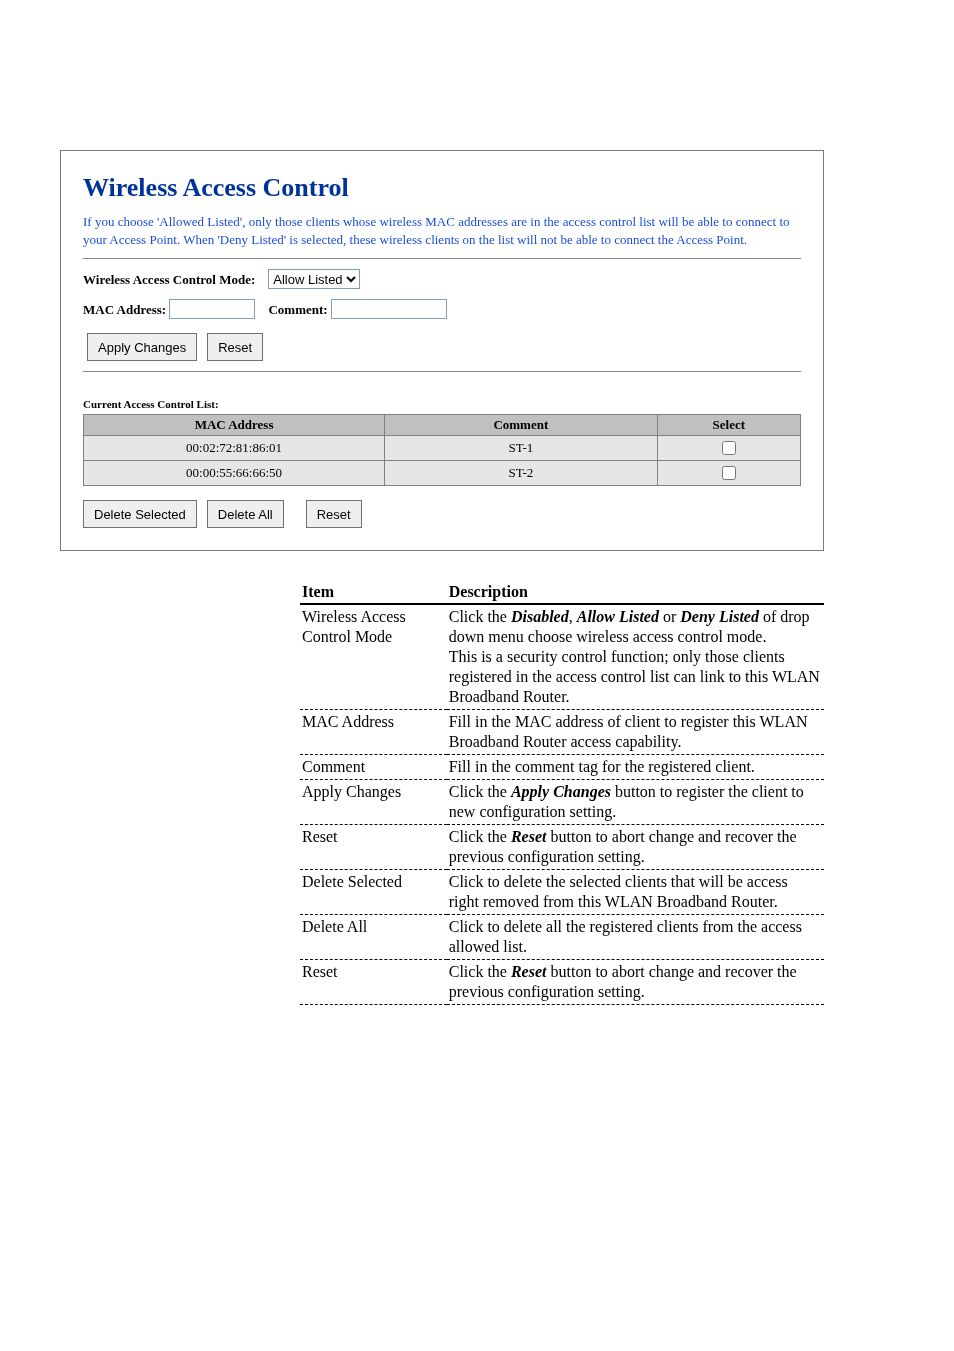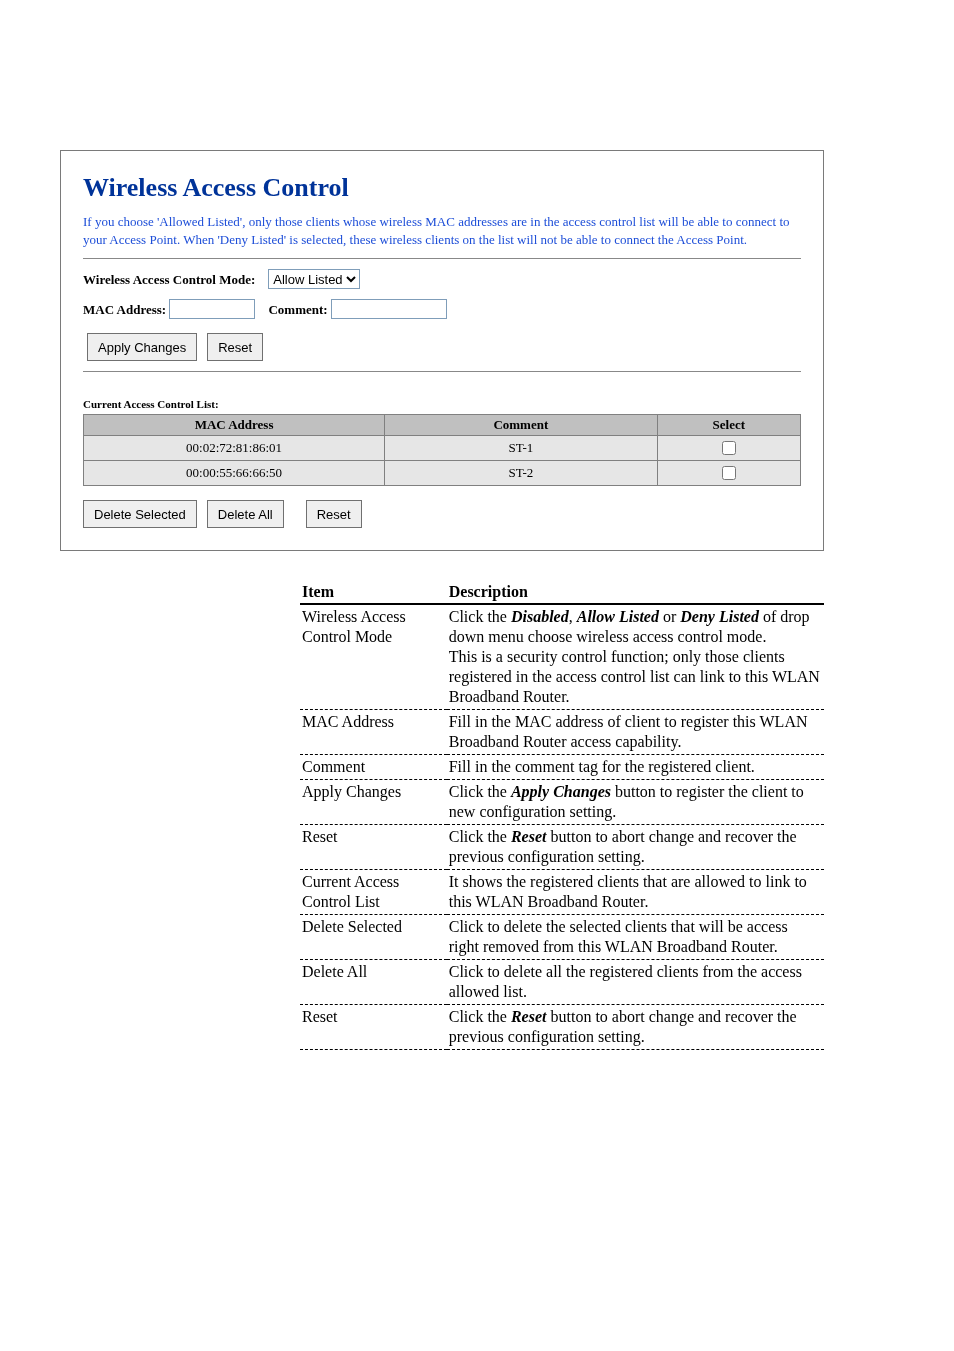--- a/index.html
+++ b/index.html
@@ -252,24 +252,20 @@
         </td>
       </tr>
 
       <tr>
         <td>Reset</td>
         <td>
           <span>Click the </span><span class="bi">Reset</span><span> button to abort change and recover the previous configuration setting.</span>
         </td>
       </tr>
 
-      <tr>
-        <td>Current Access Control List</td>
-        <td>It shows the registered clients that are allowed to link to this WLAN Broadband Router.</td>
-      </tr>
 
       <tr>
         <td>Delete Selected</td>
         <td>Click to delete the selected clients that will be access right removed from this WLAN Broadband Router.</td>
       </tr>
 
       <tr>
         <td>Delete All</td>
         <td>Click to delete all the registered clients from the access allowed list.</td>
       </tr>

